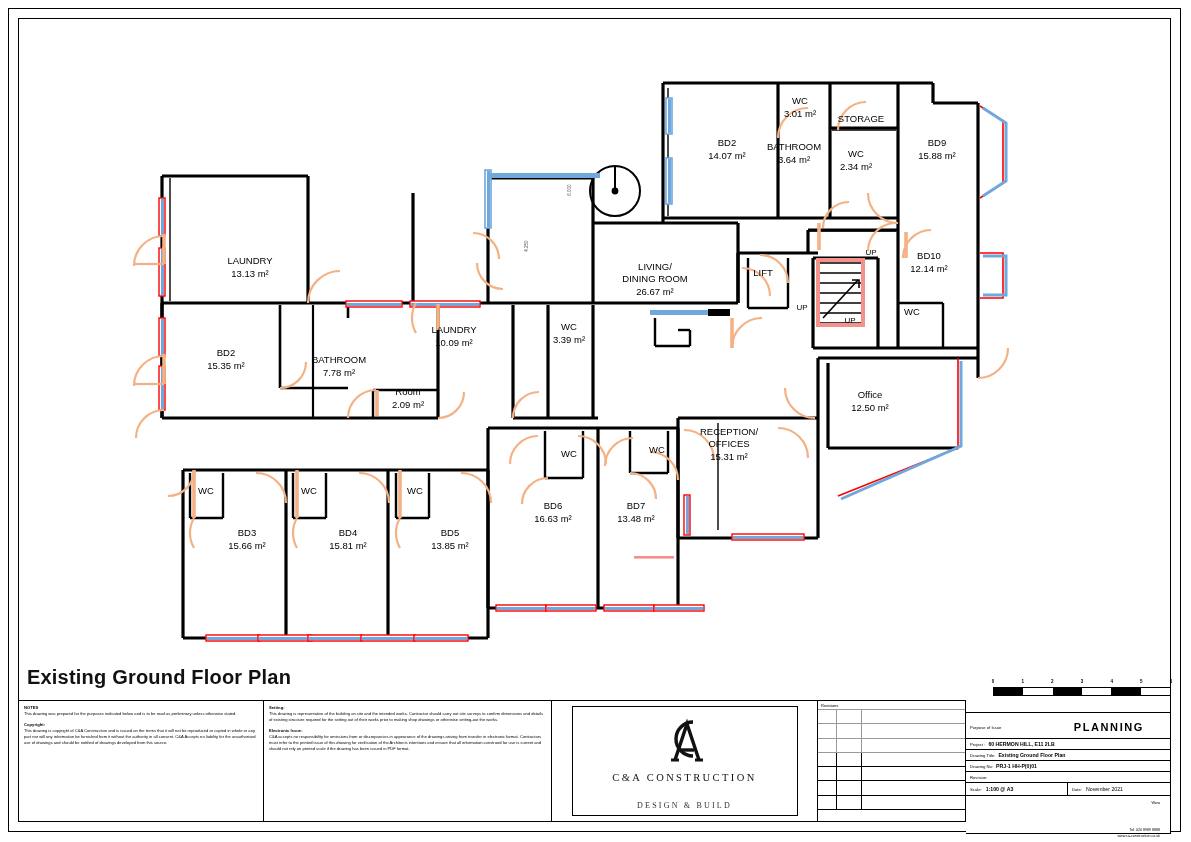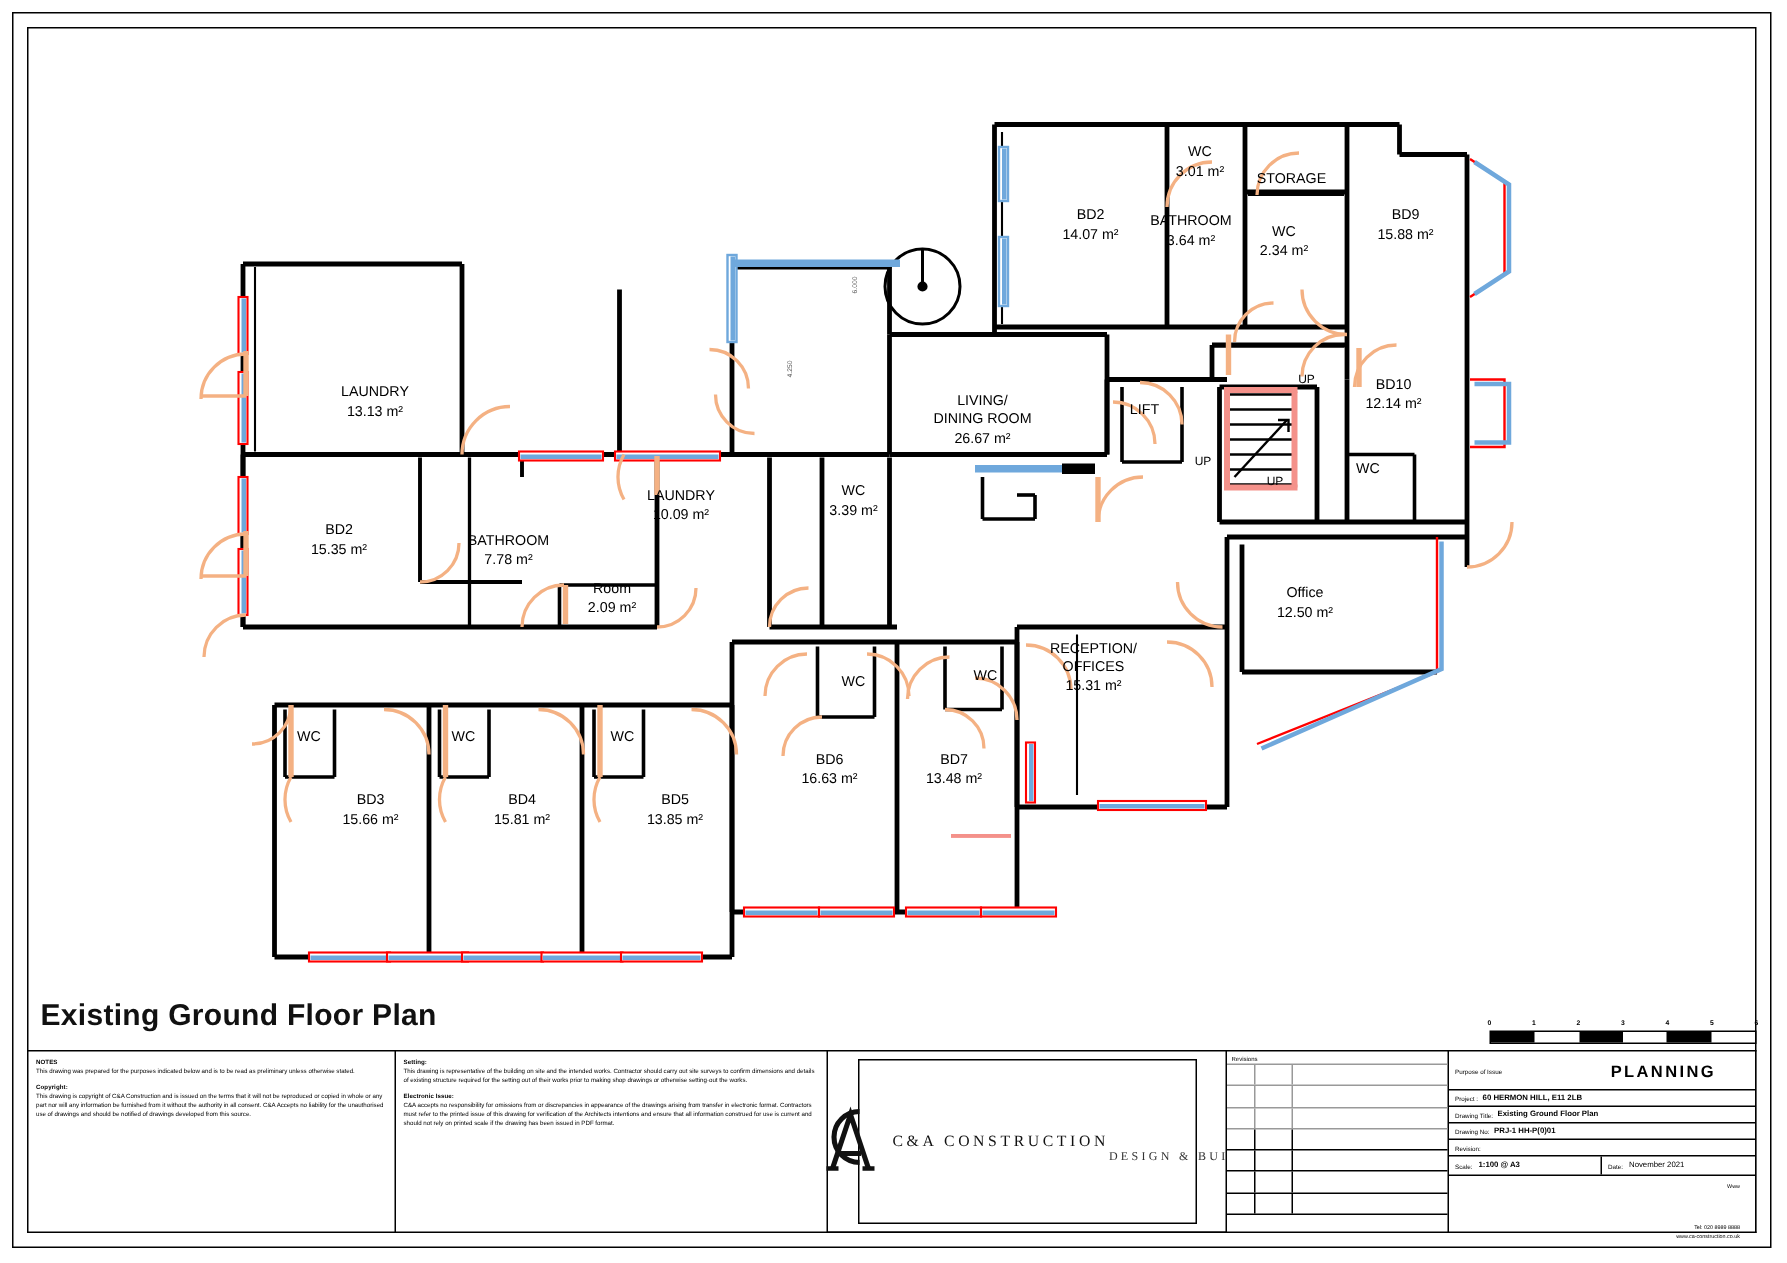--- a/index.html
+++ b/index.html
@@ -17,21 +17,21 @@
 
   
   .band{position:absolute;left:18px;top:700px;width:1153px;height:122px;}
   .cell{position:absolute;box-sizing:border-box;}
 
   .notes-col{border:1px solid #000;background:#fff;padding:4px 5px;overflow:hidden;}
   .notes-col h4{margin:0 0 1px 0;font-size:4.1px;font-weight:bold;letter-spacing:.05px;color:#000;}
   .notes-col p{margin:0 0 5px 0;font-size:4.1px;line-height:1.45;color:#000;}
 
   
-  .logo-box{border:1px solid #000;background:#fff;display:flex;flex-direction:row;align-items:center;justify-content:center;}
+  .logo-box{border:1px solid #000;background:#fff;display:flex;flex-direction:column;align-items:center;justify-content:center;}
   .logo-mark{width:60px;height:58px;position:relative;margin-bottom:2px;}
   .logo-name{font-family:"Liberation Serif",serif;font-size:10.5px;letter-spacing:2.4px;color:#111;white-space:nowrap;}
   .logo-sub{font-family:"Liberation Serif",serif;font-size:8px;letter-spacing:2.2px;color:#333;margin-top:18px;white-space:nowrap;}
 
   
   .rev-box{border:1px solid #000;background:#fff;}
   .rev-head{font-size:4px;padding:1.5px 3px;color:#000;border-bottom:1px solid #999;}
   .rev-row{display:flex;height:13.3px;border-bottom:1px solid #999;}
   .rev-row.solid{border-bottom:1px solid #000;}
   .rev-c1{width:18px;border-right:1px solid #999;}
@@ -451,21 +451,21 @@
             <div class="rev-c3"></div>
           </div>
           <div class="rev-row solid">
             <div class="rev-c1"></div>
             <div class="rev-c2"></div>
             <div class="rev-c3"></div>
           </div>
         </div>
     </div>
 
-    <div class="cell tb" style="left:948px;top:0;width:205px;height:122px;border-left:none;">
+    <div class="cell tb" style="left:948px;top:12px;width:205px;height:122px;border-left:none;">
 
       <div class="tb-row tb-purpose">
         <span class="tb-lbl">Purpose of Issue</span>
         <span class="big">PLANNING</span>
       </div>
 
       <div class="tb-row tb-line">
         <span class="tb-lbl">Project :</span>
         <span class="tb-val">60 HERMON HILL, E11 2LB</span>
       </div>

